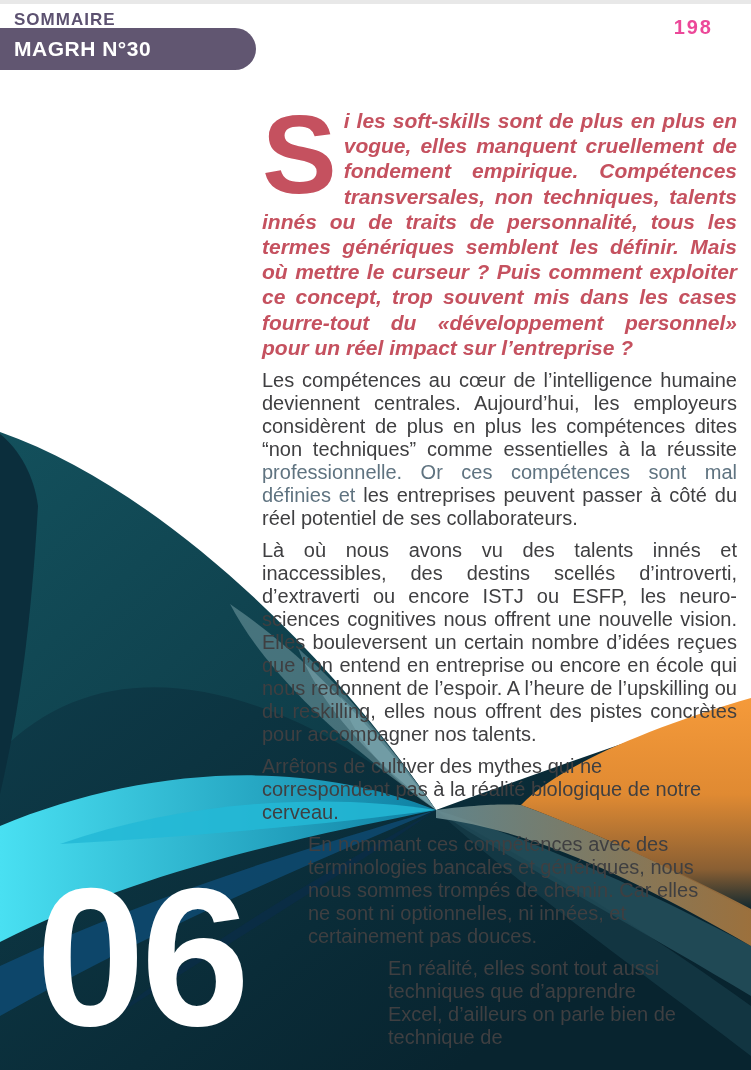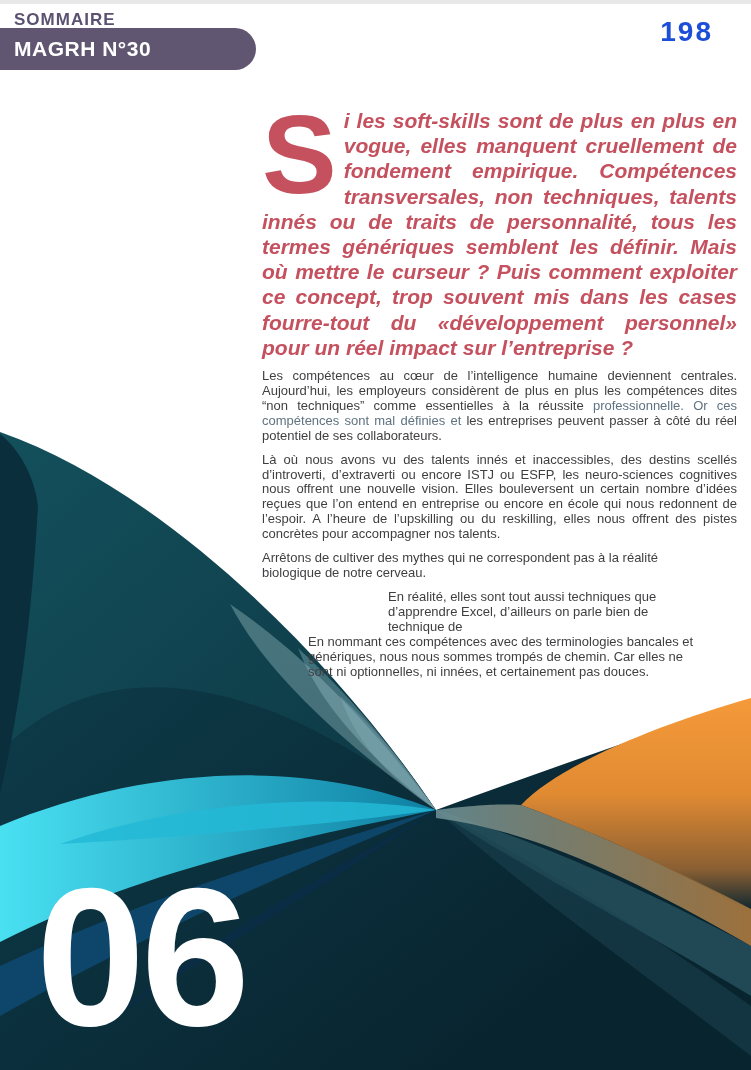--- a/index.html
+++ b/index.html
@@ -13,34 +13,34 @@
     font-size:17px;font-weight:800;letter-spacing:1px;color:#5c5170;
   }
   .issue-box{
     position:absolute;left:-12px;top:24px;z-index:2;width:268px;height:42px;
     background:#615671;border-radius:0 21px 21px 0;
     display:flex;align-items:center;padding-left:26px;box-sizing:border-box;
   }
   .issue-label{font-size:21px;font-weight:800;letter-spacing:.5px;color:#ffffff;}
   .page-number{
     position:absolute;right:38px;top:12px;z-index:3;
-    font-size:28px;font-weight:700;letter-spacing:2px;color:#1d4ed8;
+    font-size:20px;font-weight:700;letter-spacing:2px;color:#ec4899;
   }
   
   .column{position:absolute;left:262px;top:104px;width:475px;z-index:2;}
   .intro{
     color:#c5515f;font-weight:700;font-style:italic;
     font-size:21px;line-height:1.2;text-align:justify;margin:0 0 9px 0;
   }
   .dropcap{
     float:left;font-style:normal;font-weight:800;
     font-size:112px;line-height:.76;padding:4px 7px 0 0;color:#c5515f;
   }
   .body-p{
-    color:#3f3f41;font-size:13px;line-height:1.15;
+    color:#3f3f41;font-size:20px;line-height:1.15;
     text-align:justify;margin:0 0 9px 0;
   }
   .seg-light{color:#5f7380;}
   .p-center{text-align:left;}
   .p3{margin-right:20px;}
   .p4{margin-left:46px;margin-right:34px;}
   .p5{margin-left:126px;margin-right:46px;margin-bottom:0;}
   
   .art{position:absolute;left:0;top:0;width:751px;height:1070px;z-index:1;}
   .section-number{
@@ -113,18 +113,18 @@
 
   <div class="column">
     <p class="intro"><span class="dropcap">S</span><span>i les soft-skills sont de plus en plus en vogue, elles manquent cruellement de fondement empirique. Compétences transversales, non techniques, talents innés ou de traits de personnalité, tous les termes génériques semblent les définir. Mais où mettre le curseur ? Puis comment exploiter ce concept, trop souvent mis dans les cases fourre-tout du «développement personnel» pour un réel impact sur l’entreprise ?</span></p>
 
     <p class="body-p"><span>Les compétences au cœur de l’intelligence humaine deviennent centrales. Aujourd’hui, les employeurs considèrent de plus en plus les compétences dites “non techniques” comme essentielles à la réussite </span><span class="seg-light">professionnelle. Or ces compétences sont mal définies et </span><span>les entreprises peuvent passer à côté du réel potentiel de ses collaborateurs.</span></p>
 
     <p class="body-p">Là où nous avons vu des talents innés et inaccessibles, des destins scellés d’introverti, d’extraverti ou encore ISTJ ou ESFP, les neuro-sciences cognitives nous offrent une nouvelle vision. Elles bouleversent un certain nombre d’idées reçues que l’on entend en entreprise ou encore en école qui nous redonnent de l’espoir. A l’heure de l’upskilling ou du reskilling, elles nous offrent des pistes concrètes pour accompagner nos talents.</p>
 
     <p class="body-p p-center p3">Arrêtons de cultiver des mythes qui ne correspondent pas à la réalité biologique de notre cerveau.</p>
 
+    <p class="body-p p-center p4">En nommant ces compétences avec des terminologies bancales et génériques, nous nous sommes trompés de chemin. Car elles ne sont ni optionnelles, ni innées, et certainement pas douces.</p>
+
     <p class="body-p p-center p5">En réalité, elles sont tout aussi techniques que d’apprendre Excel, d’ailleurs on parle bien de technique de</p>
-
-    <p class="body-p p-center p4">En nommant ces compétences avec des terminologies bancales et génériques, nous nous sommes trompés de chemin. Car elles ne sont ni optionnelles, ni innées, et certainement pas douces.</p>
   </div>
 
 </div>
 
 </body></html>

